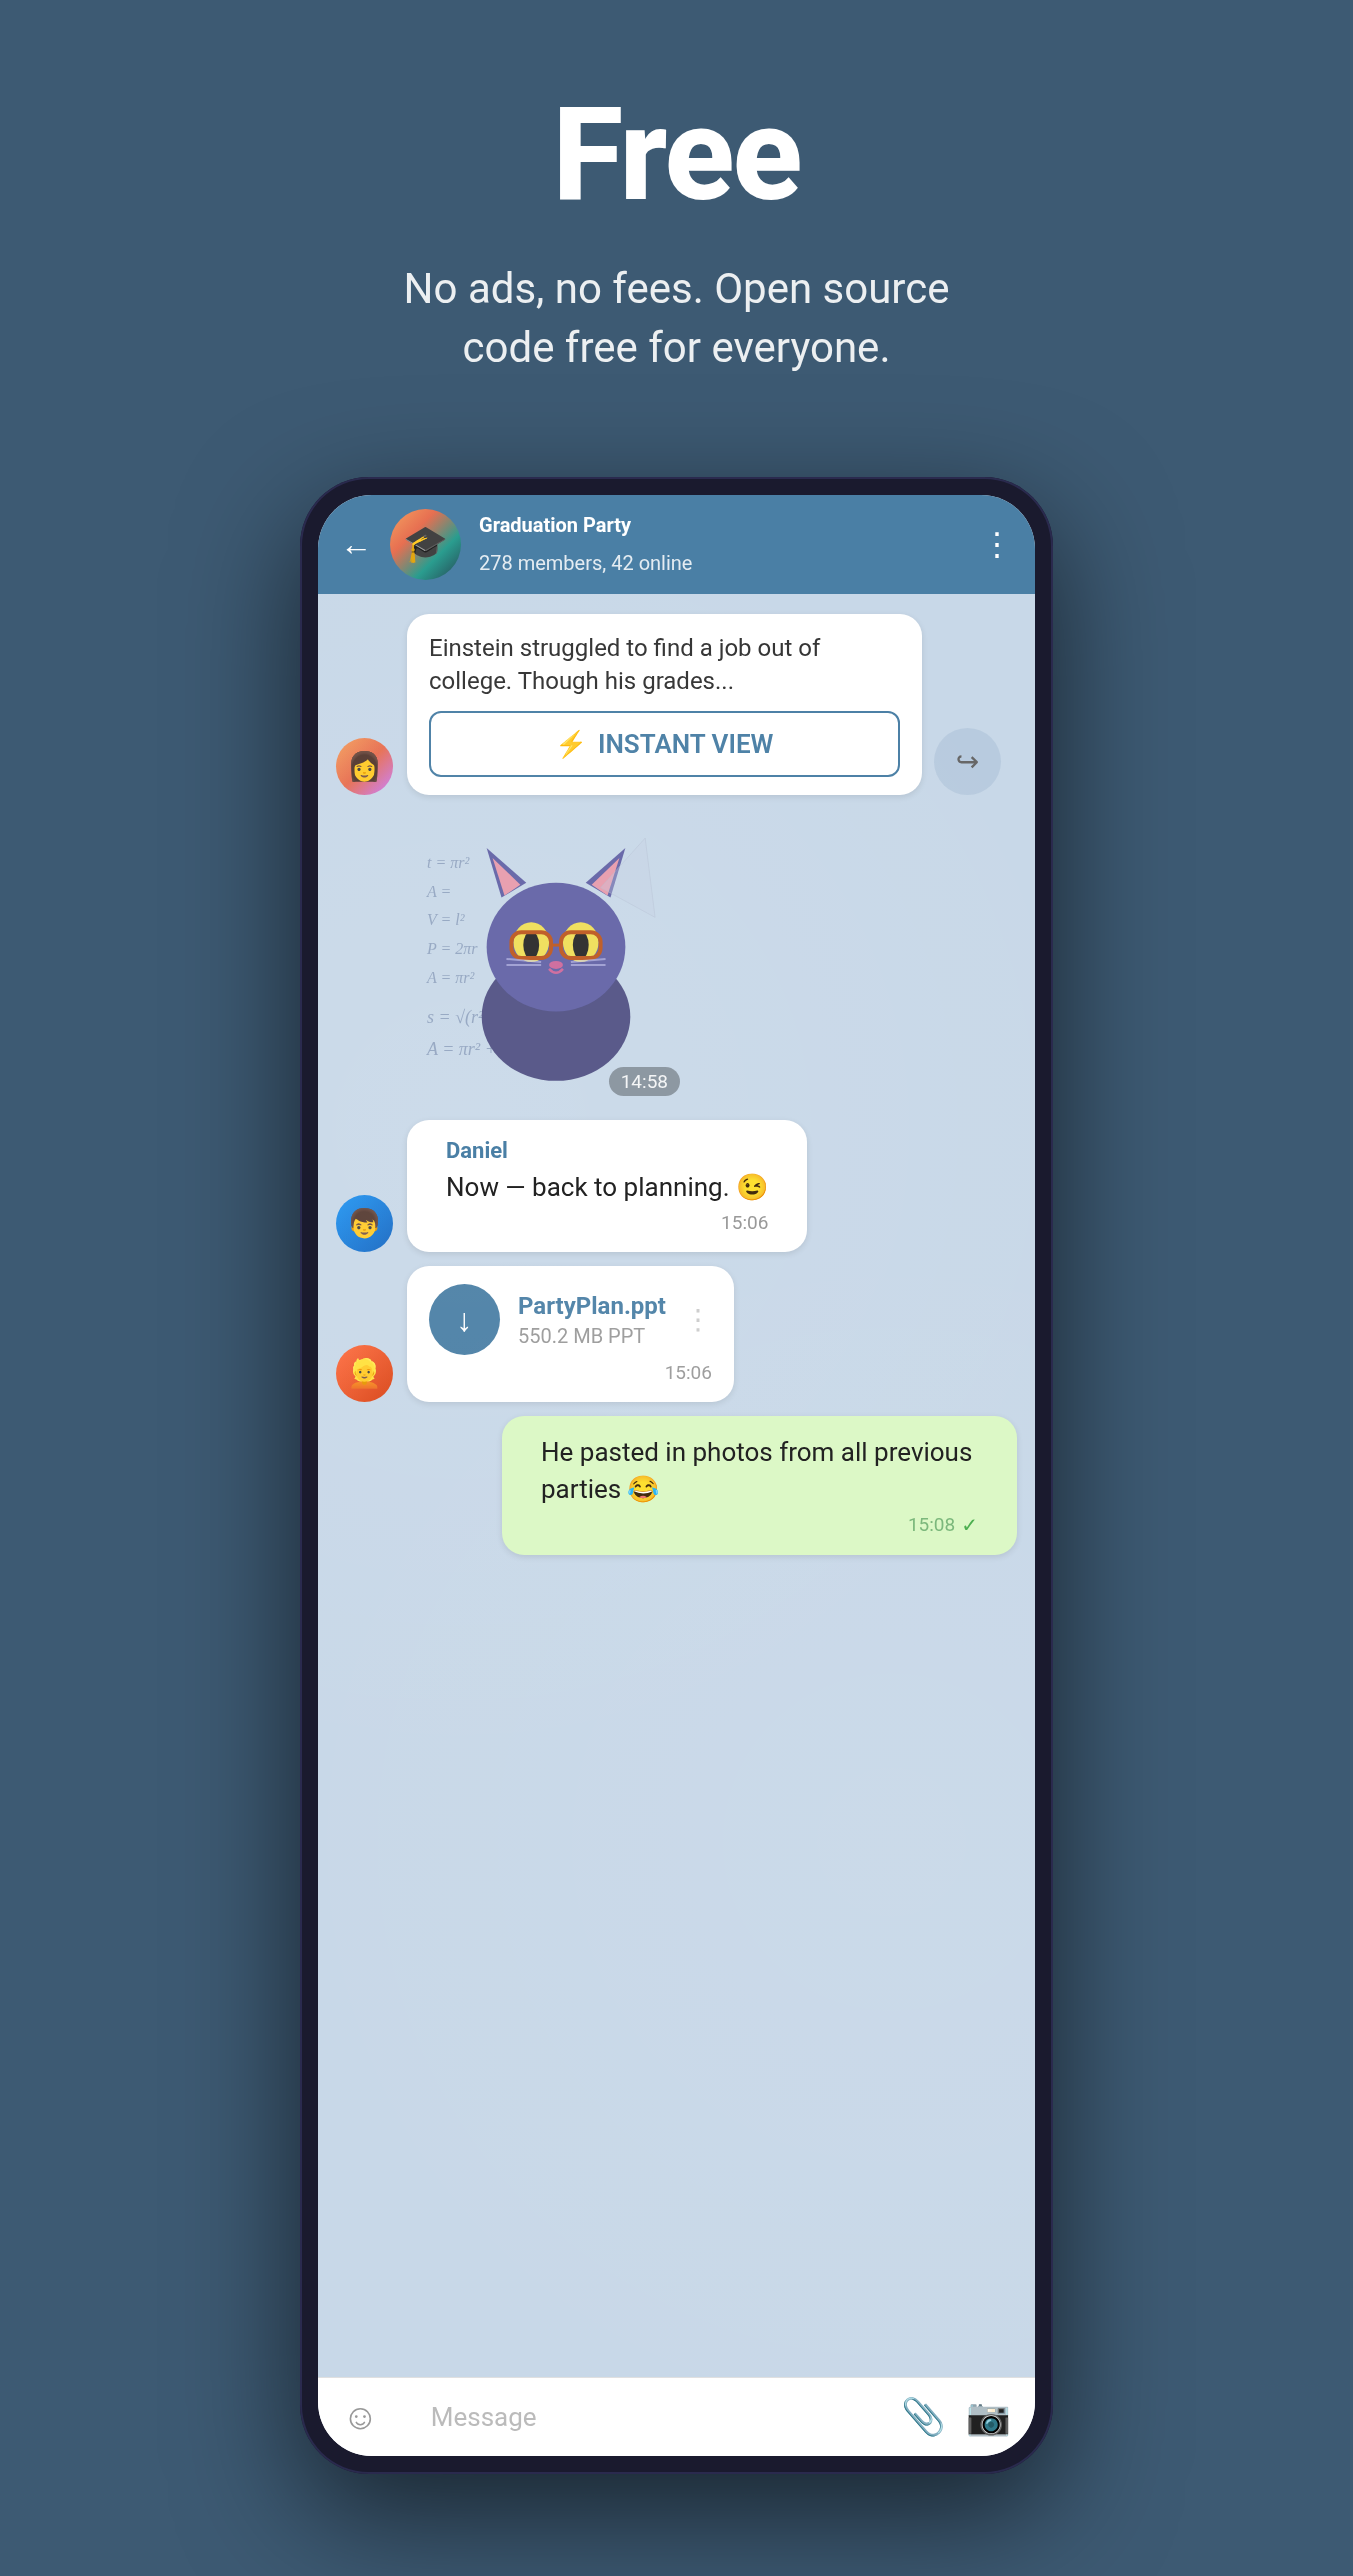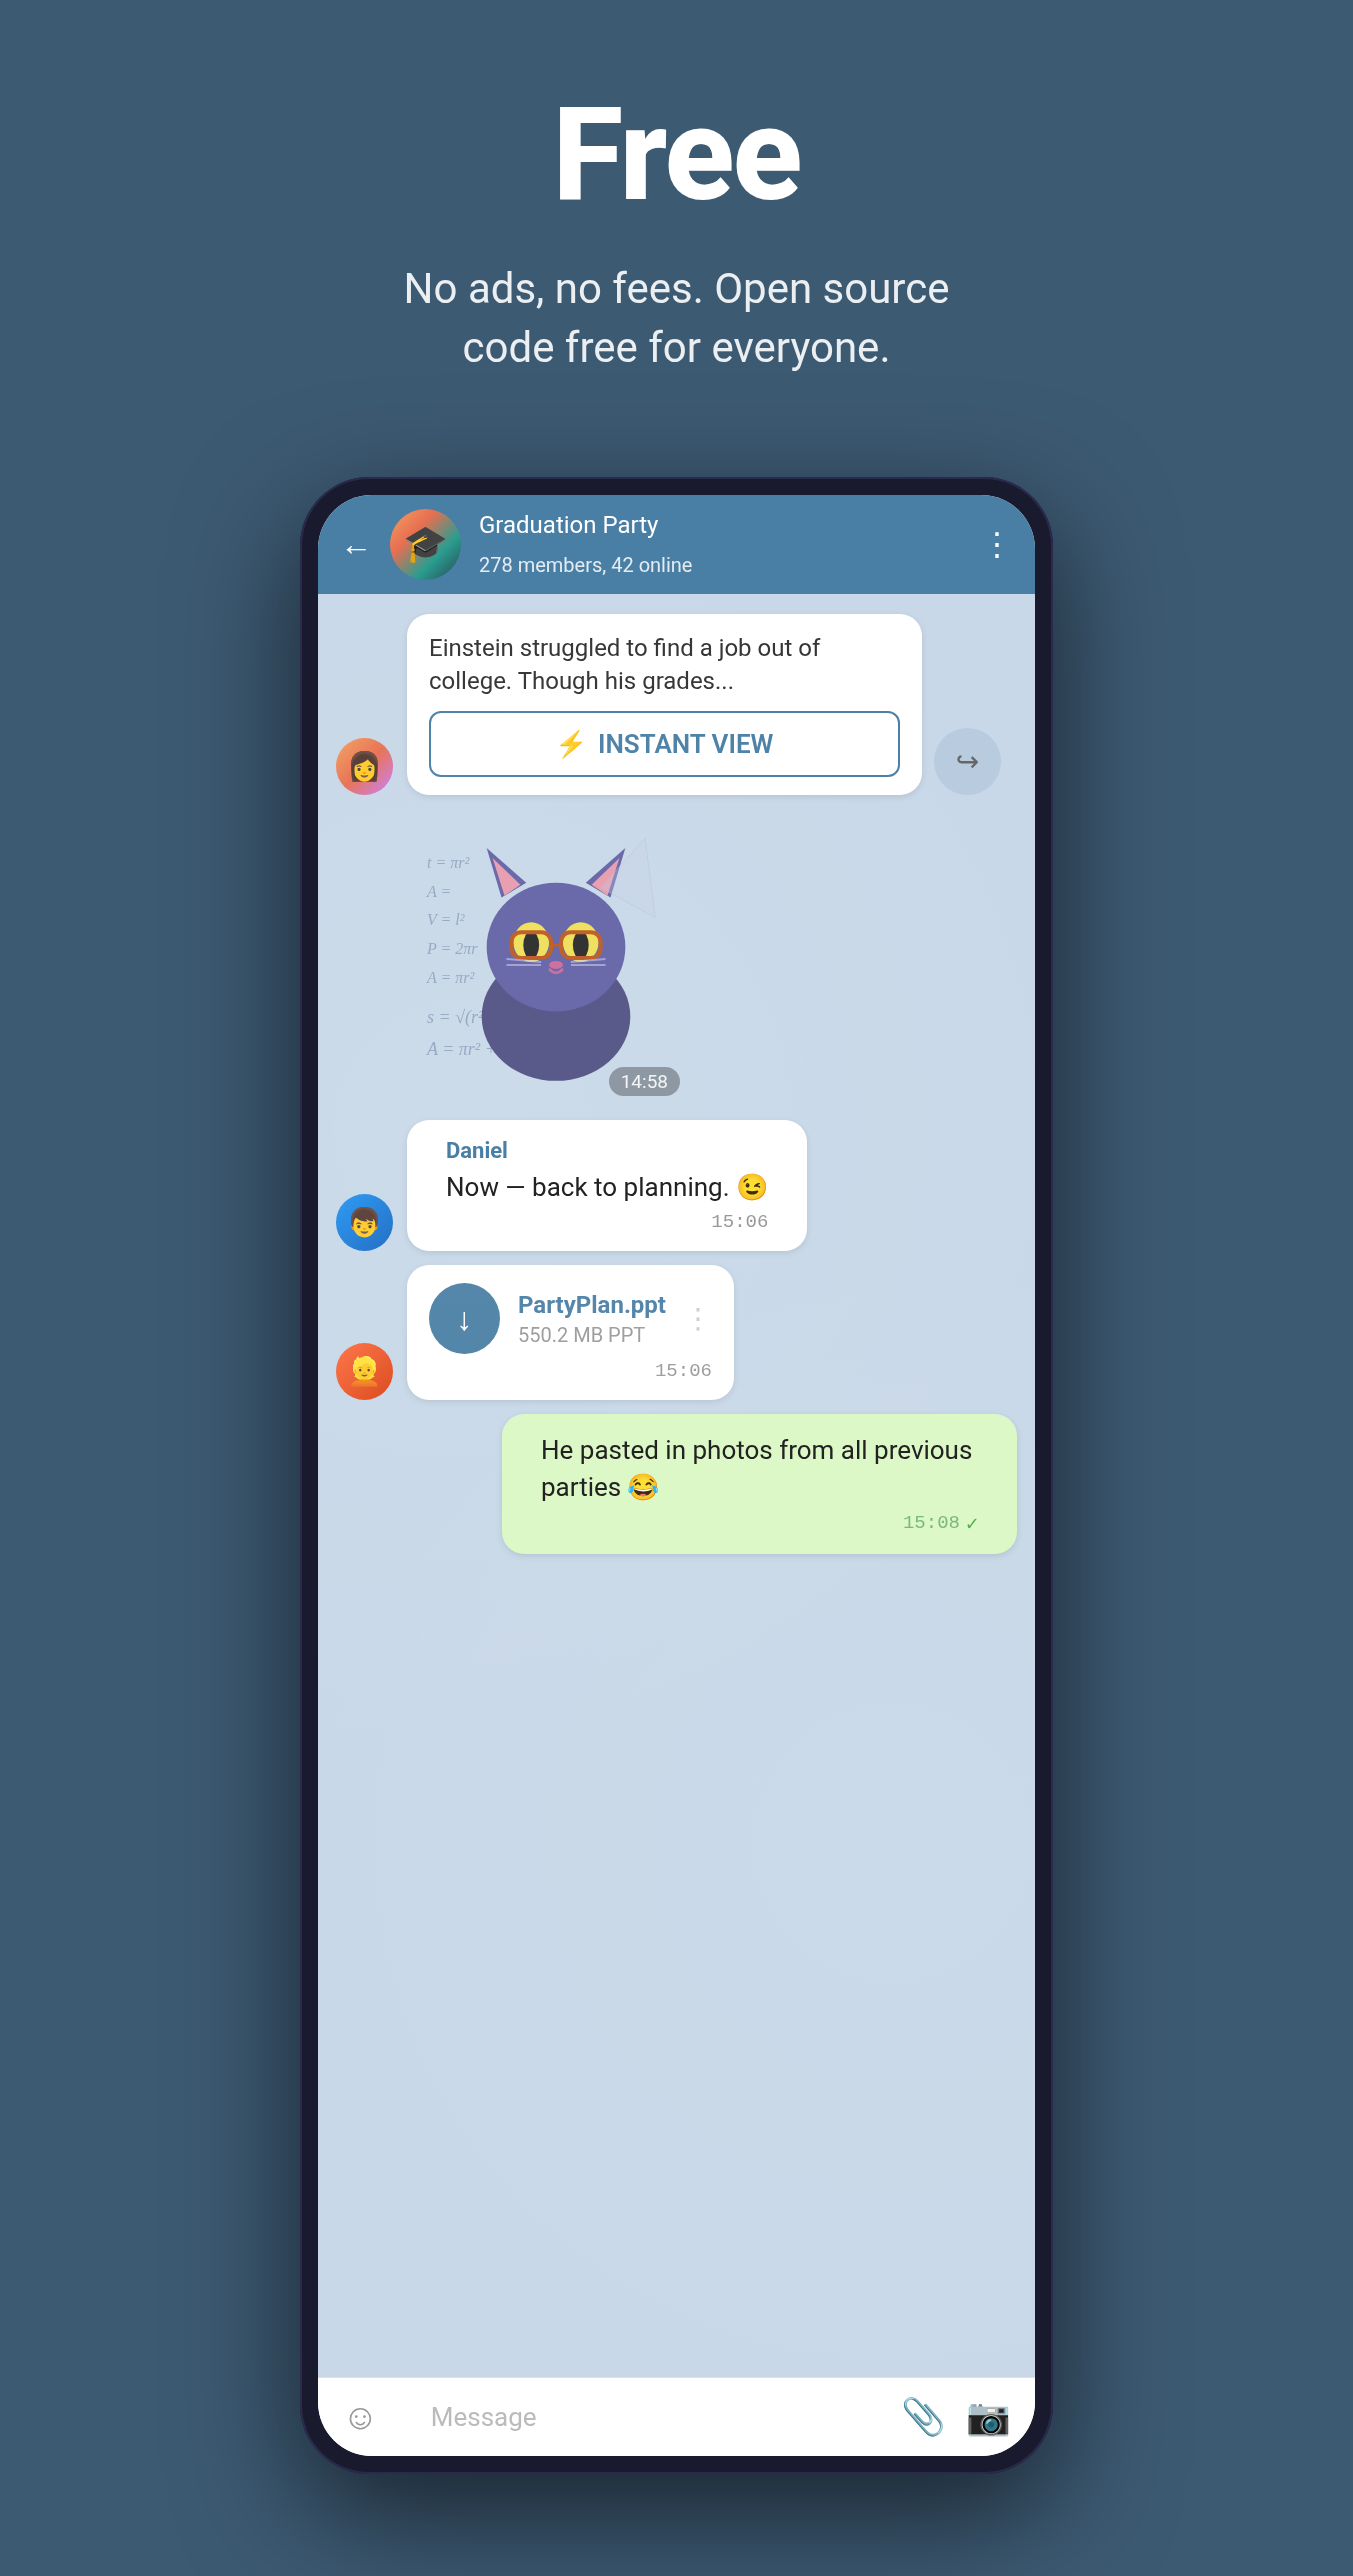--- a/index.html
+++ b/index.html
@@ -79,22 +79,22 @@
       justify-content: center;
       font-size: 36px;
       overflow: hidden;
       flex-shrink: 0;
     }
     .group-info {
       flex: 1;
     }
     .group-name {
       color: white;
-      font-size: 24px;
-      font-weight: 400;
+      font-size: 20px;
+      font-weight: 700;
     }
     .group-members {
       color: rgba(255,255,255,0.85);
       font-size: 20px;
       margin-top: 14px;
     }
     .more-btn {
       color: white;
       font-size: 32px;
     }
@@ -193,21 +193,20 @@
     }
     .bubble-meta {
       font-size: 19px;
       color: #999;
       text-align: right;
       margin-top: 6px;
       display: flex;
       align-items: center;
       justify-content: flex-end;
       gap: 6px;
-      font-family: Liberation Mono, monospace;
     }
     .bubble-meta.green-time {
       color: #7cb87c;
     }
     .tick {
       color: #4caf50;
       font-size: 20px;
     }
 
     

